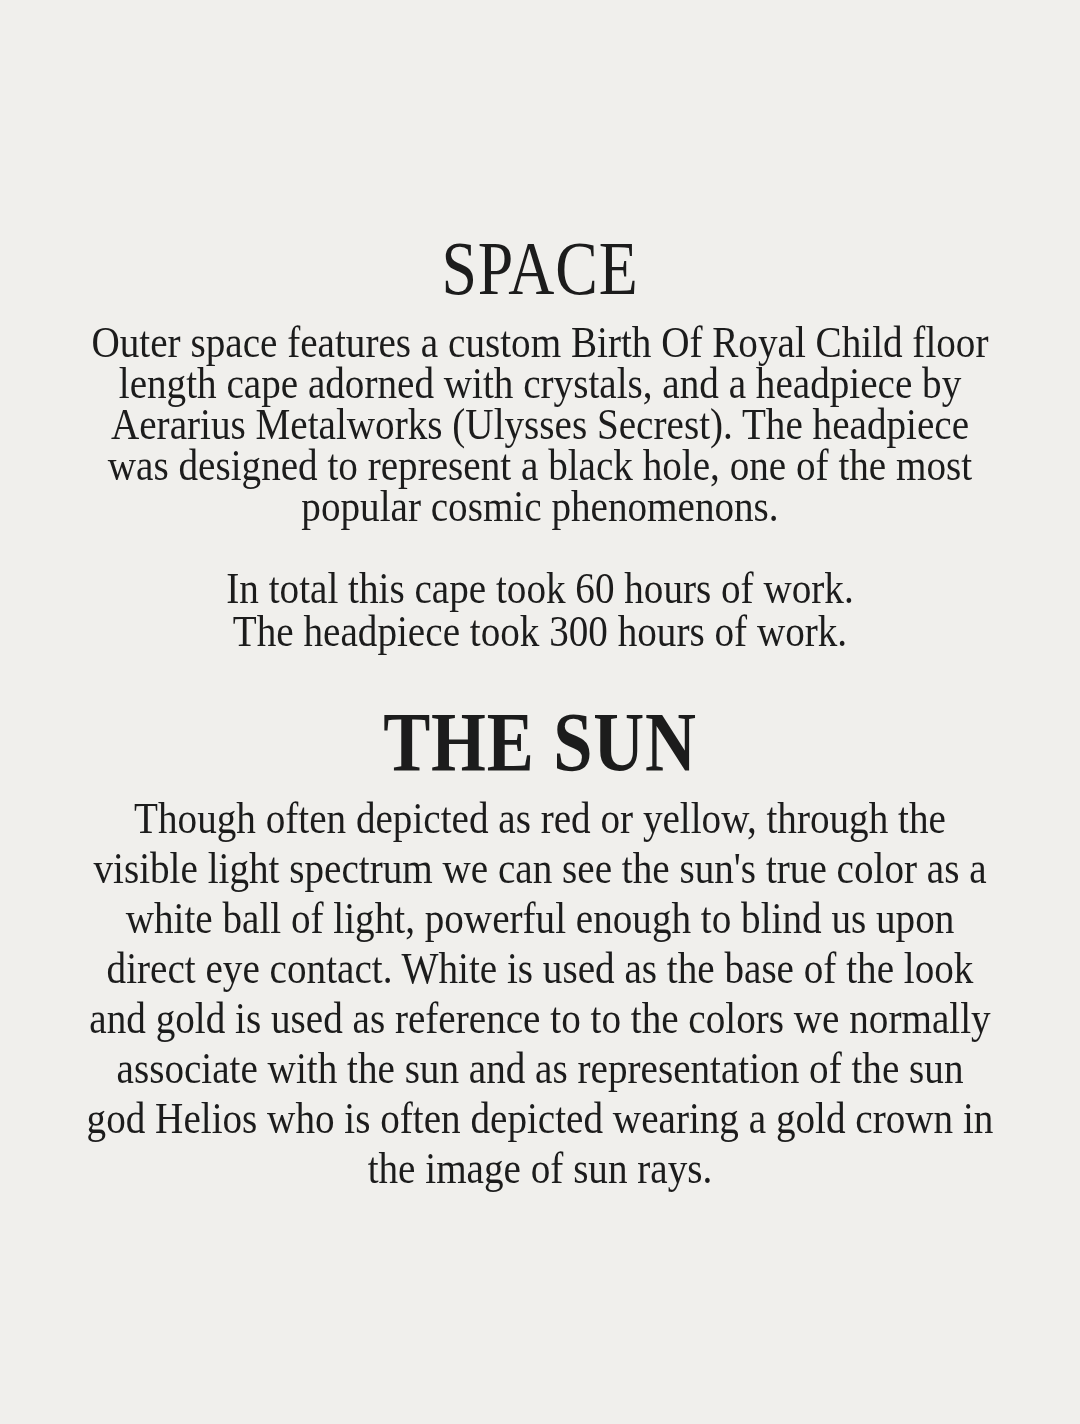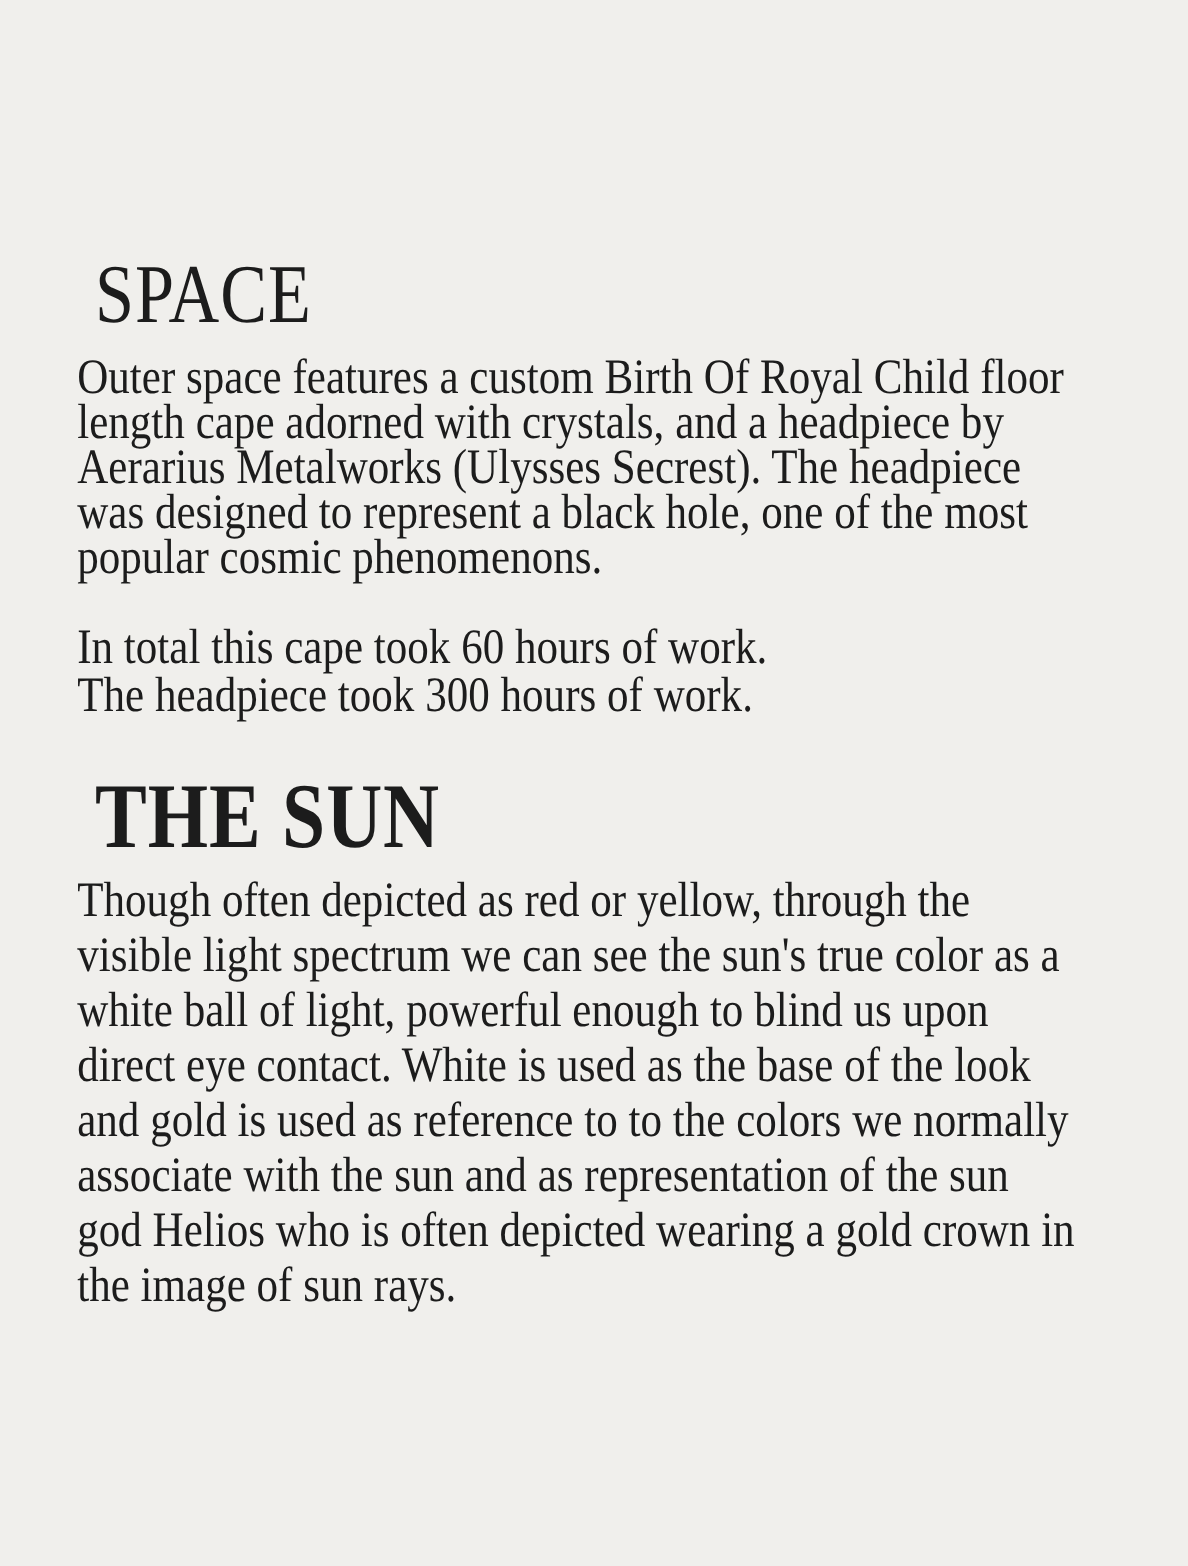--- a/index.html
+++ b/index.html
@@ -10,21 +10,21 @@
     width: 1080px;
     height: 1424px;
     background: #f0efec;
     overflow: hidden;
   }
   .page {
     width: 1080px;
     height: 1424px;
     box-sizing: border-box;
     padding-top: 230px;
-    text-align: left;
+    text-align: center;
     font-family: "Liberation Serif", "DejaVu Serif", serif;
     color: #1c1c1c;
   }
   .condensed {
     transform: scaleX(0.87);
     transform-origin: 50% 0;
   }
   h1.heading, h2.heading {
     margin: 0;
     font-weight: normal;

